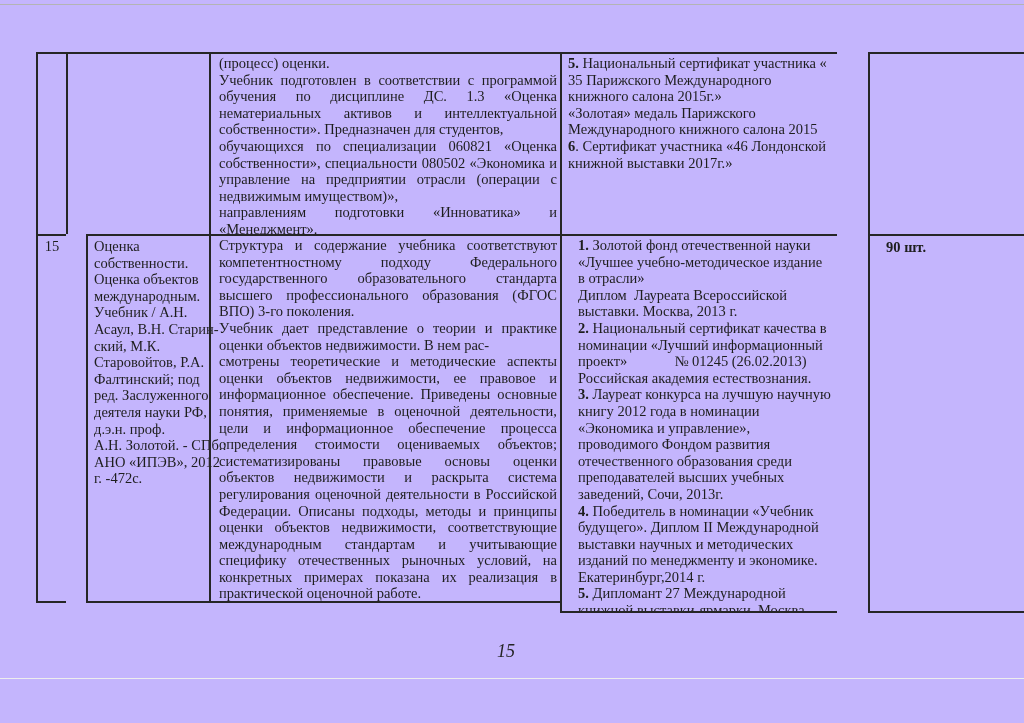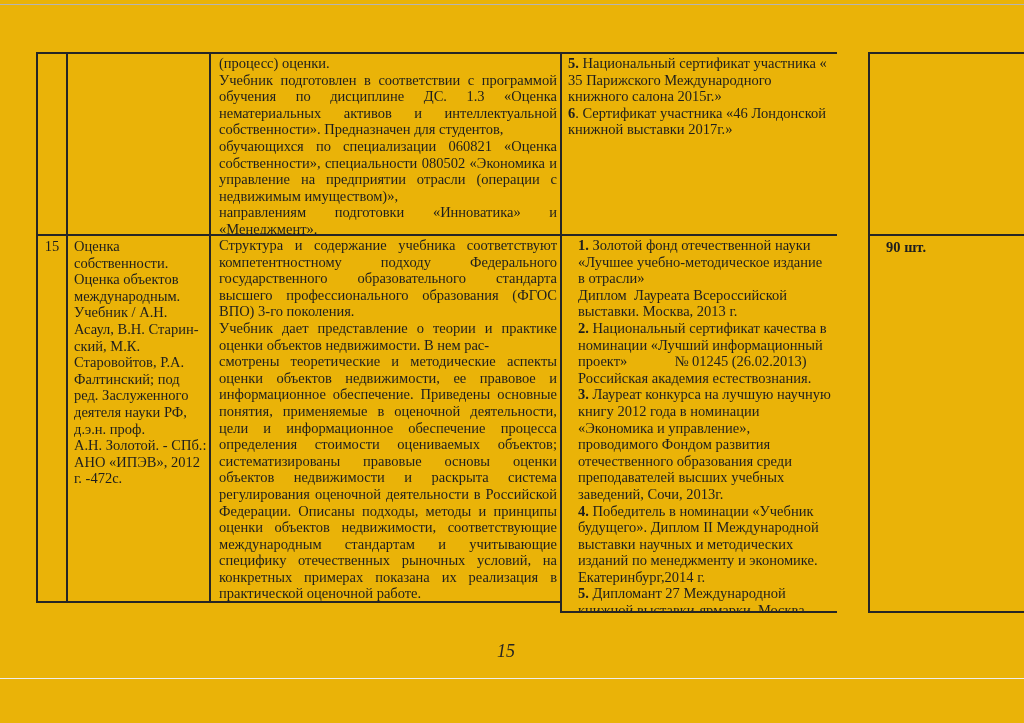--- a/index.html
+++ b/index.html
@@ -4,21 +4,21 @@
 <style>
   html, body {
     margin: 0;
     padding: 0;
     background: #ffffff;
   }
   .page {
     position: relative;
     width: 1024px;
     height: 723px;
-    background: #eab308;
+    background: #c4b5fd;
     overflow: hidden;
     font-family: "Liberation Serif", "DejaVu Serif", serif;
     color: #1e1e1e;
     font-size: 14.5px;
     line-height: 16.6px;
   }
   .edge-line-top {
     position: absolute;
     left: 0; top: 4px;
     width: 100%; height: 1px;
@@ -50,21 +50,21 @@
 
   
   .rowA { top: 52px;  height: 182px; }
   .rowB { top: 234px; height: 369px; }
   .rowB.tall { height: 379px; padding-left: 16px; }
 
   .desc-cell { padding: 1px 3px 0 8px; }
   .desc-cell .para { text-align: justify; }
   .awards-cell { padding: 1px 6px 0 6px; }
   .awards-cell .para { text-align: left; }
-  .title-cell { padding: 2px 2px 0 6px; }
+  .title-cell { padding: 2px 2px 0 6px; margin-left: 20px; }
   .num-cell { padding-top: 2px; text-align: center; }
   .qty-cell { padding: 3px 4px 0 7px; font-weight: bold; }
 
   .para, .line { margin: 0; }
 
   .page-number {
     position: absolute;
     top: 641px;
     left: -6px;
     width: 1024px;
@@ -85,20 +85,21 @@
   <div class="cell c1 rowA"></div>
   <div class="cell c2 rowA"></div>
   <div class="cell c3 rowA desc-cell">
       <div class="para">(процесс) оценки.</div>
       <div class="para">Учебник подготовлен в соответствии с программой обучения по дисциплине ДС. 1.3 «Оценка нематериальных активов и интеллектуальной собственности». Предназначен для студентов,</div>
       <div class="para">обучающихся по специализации 060821 «Оценка собственности», специальности 080502 «Экономика и управление на предприятии отрасли (операции с недвижимым имуществом)»,</div>
       <div class="para">направлениям подготовки «Инноватика» и «Менеджмент».</div>
     </div>
   <div class="cell c4 rowA awards-cell">
       <div class="para"><b>5.</b> Национальный сертификат участника « 35 Парижского Международного книжного салона 2015г.»</div>
+      <div class="para">«Золотая» медаль Парижского Международного книжного салона 2015</div>
       <div class="para"><b>6</b>. Сертификат участника «46 Лондонской книжной выставки 2017г.»</div>
     </div>
   <div class="cell c5 rowA right-edge"></div>
 
   <div class="cell c1 rowB num-cell bottom-edge">15</div>
   <div class="cell c2 rowB title-cell bottom-edge">
       <div class="line">Оценка</div>
       <div class="line">собственности.</div>
       <div class="line">Оценка объектов</div>
       <div class="line">международным.</div>

